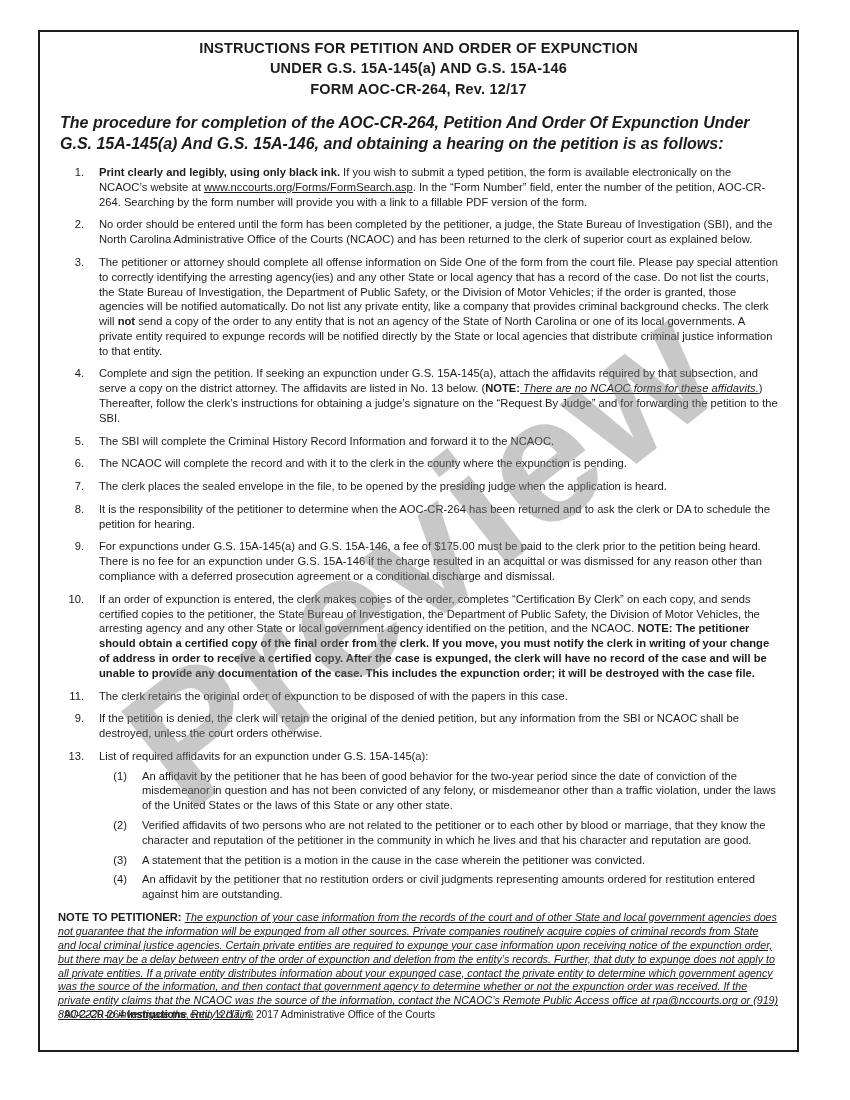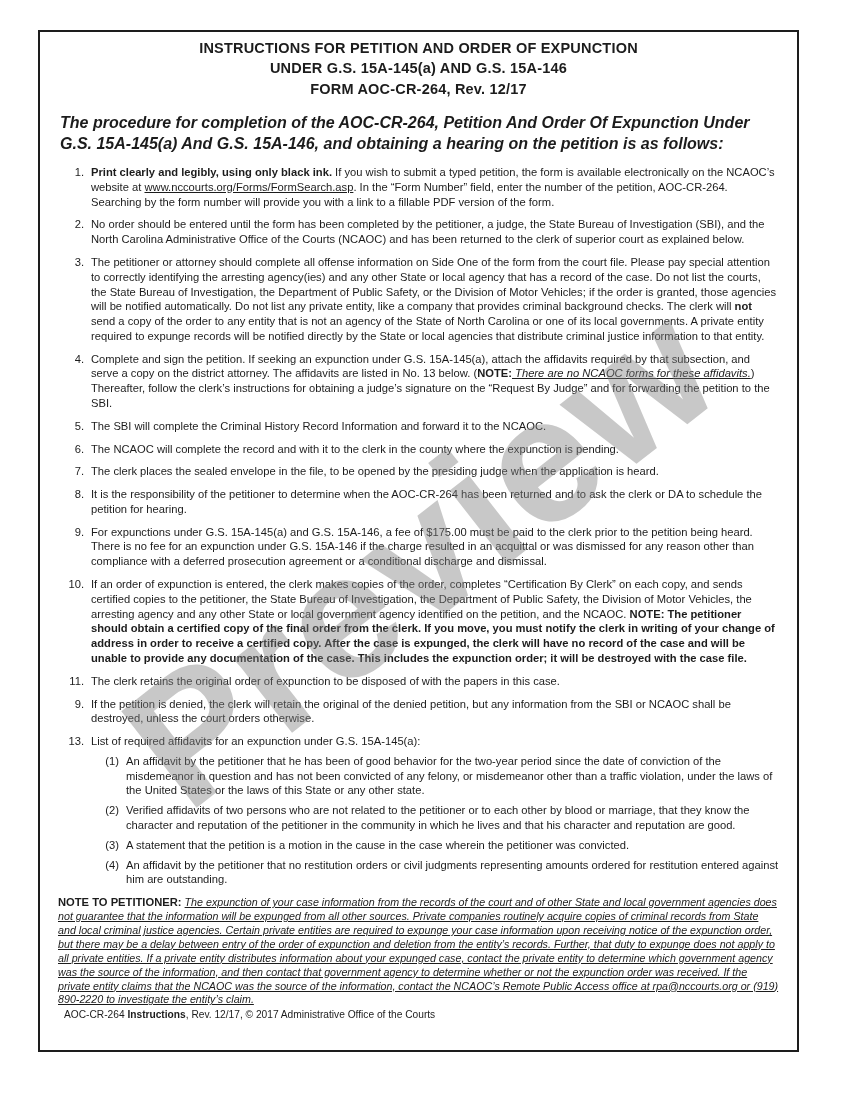--- a/index.html
+++ b/index.html
@@ -10,21 +10,21 @@
     position:absolute; left:38px; top:30px; width:761px; height:1022px;
     border:2px solid #1d1d1d; padding:6px 18px 8px 18px; overflow:hidden;
     background:#ffffff;
   }
   .title { text-align:center; font-weight:bold; font-size:14.5px; line-height:1.4; letter-spacing:0.2px; }
   .intro { margin:13px 2px 10px 2px; font-weight:bold; font-style:italic; font-size:16px; line-height:1.35; }
 
   .items { font-size:11.2px; line-height:1.32; }
   .item { display:flex; margin-bottom:8px; }
   .item .num { flex:none; width:26px; text-align:right; margin-right:7px; }
-  .item .txt { flex:1; }
+  .item .txt { flex:1;margin-left:8px; }
 
   .subitem { display:flex; margin:5px 0 0 4px; }
   .subitem .num { flex:none; width:24px; text-align:right; margin-right:7px; }
 
   .seg-n { }
   .seg-b { font-weight:bold; }
   .seg-i { font-style:italic;text-decoration:underline; }
   .seg-u { text-decoration:underline; }
 
   .note { margin-top:4px; font-size:10.7px; line-height:1.3; text-align:left; }

